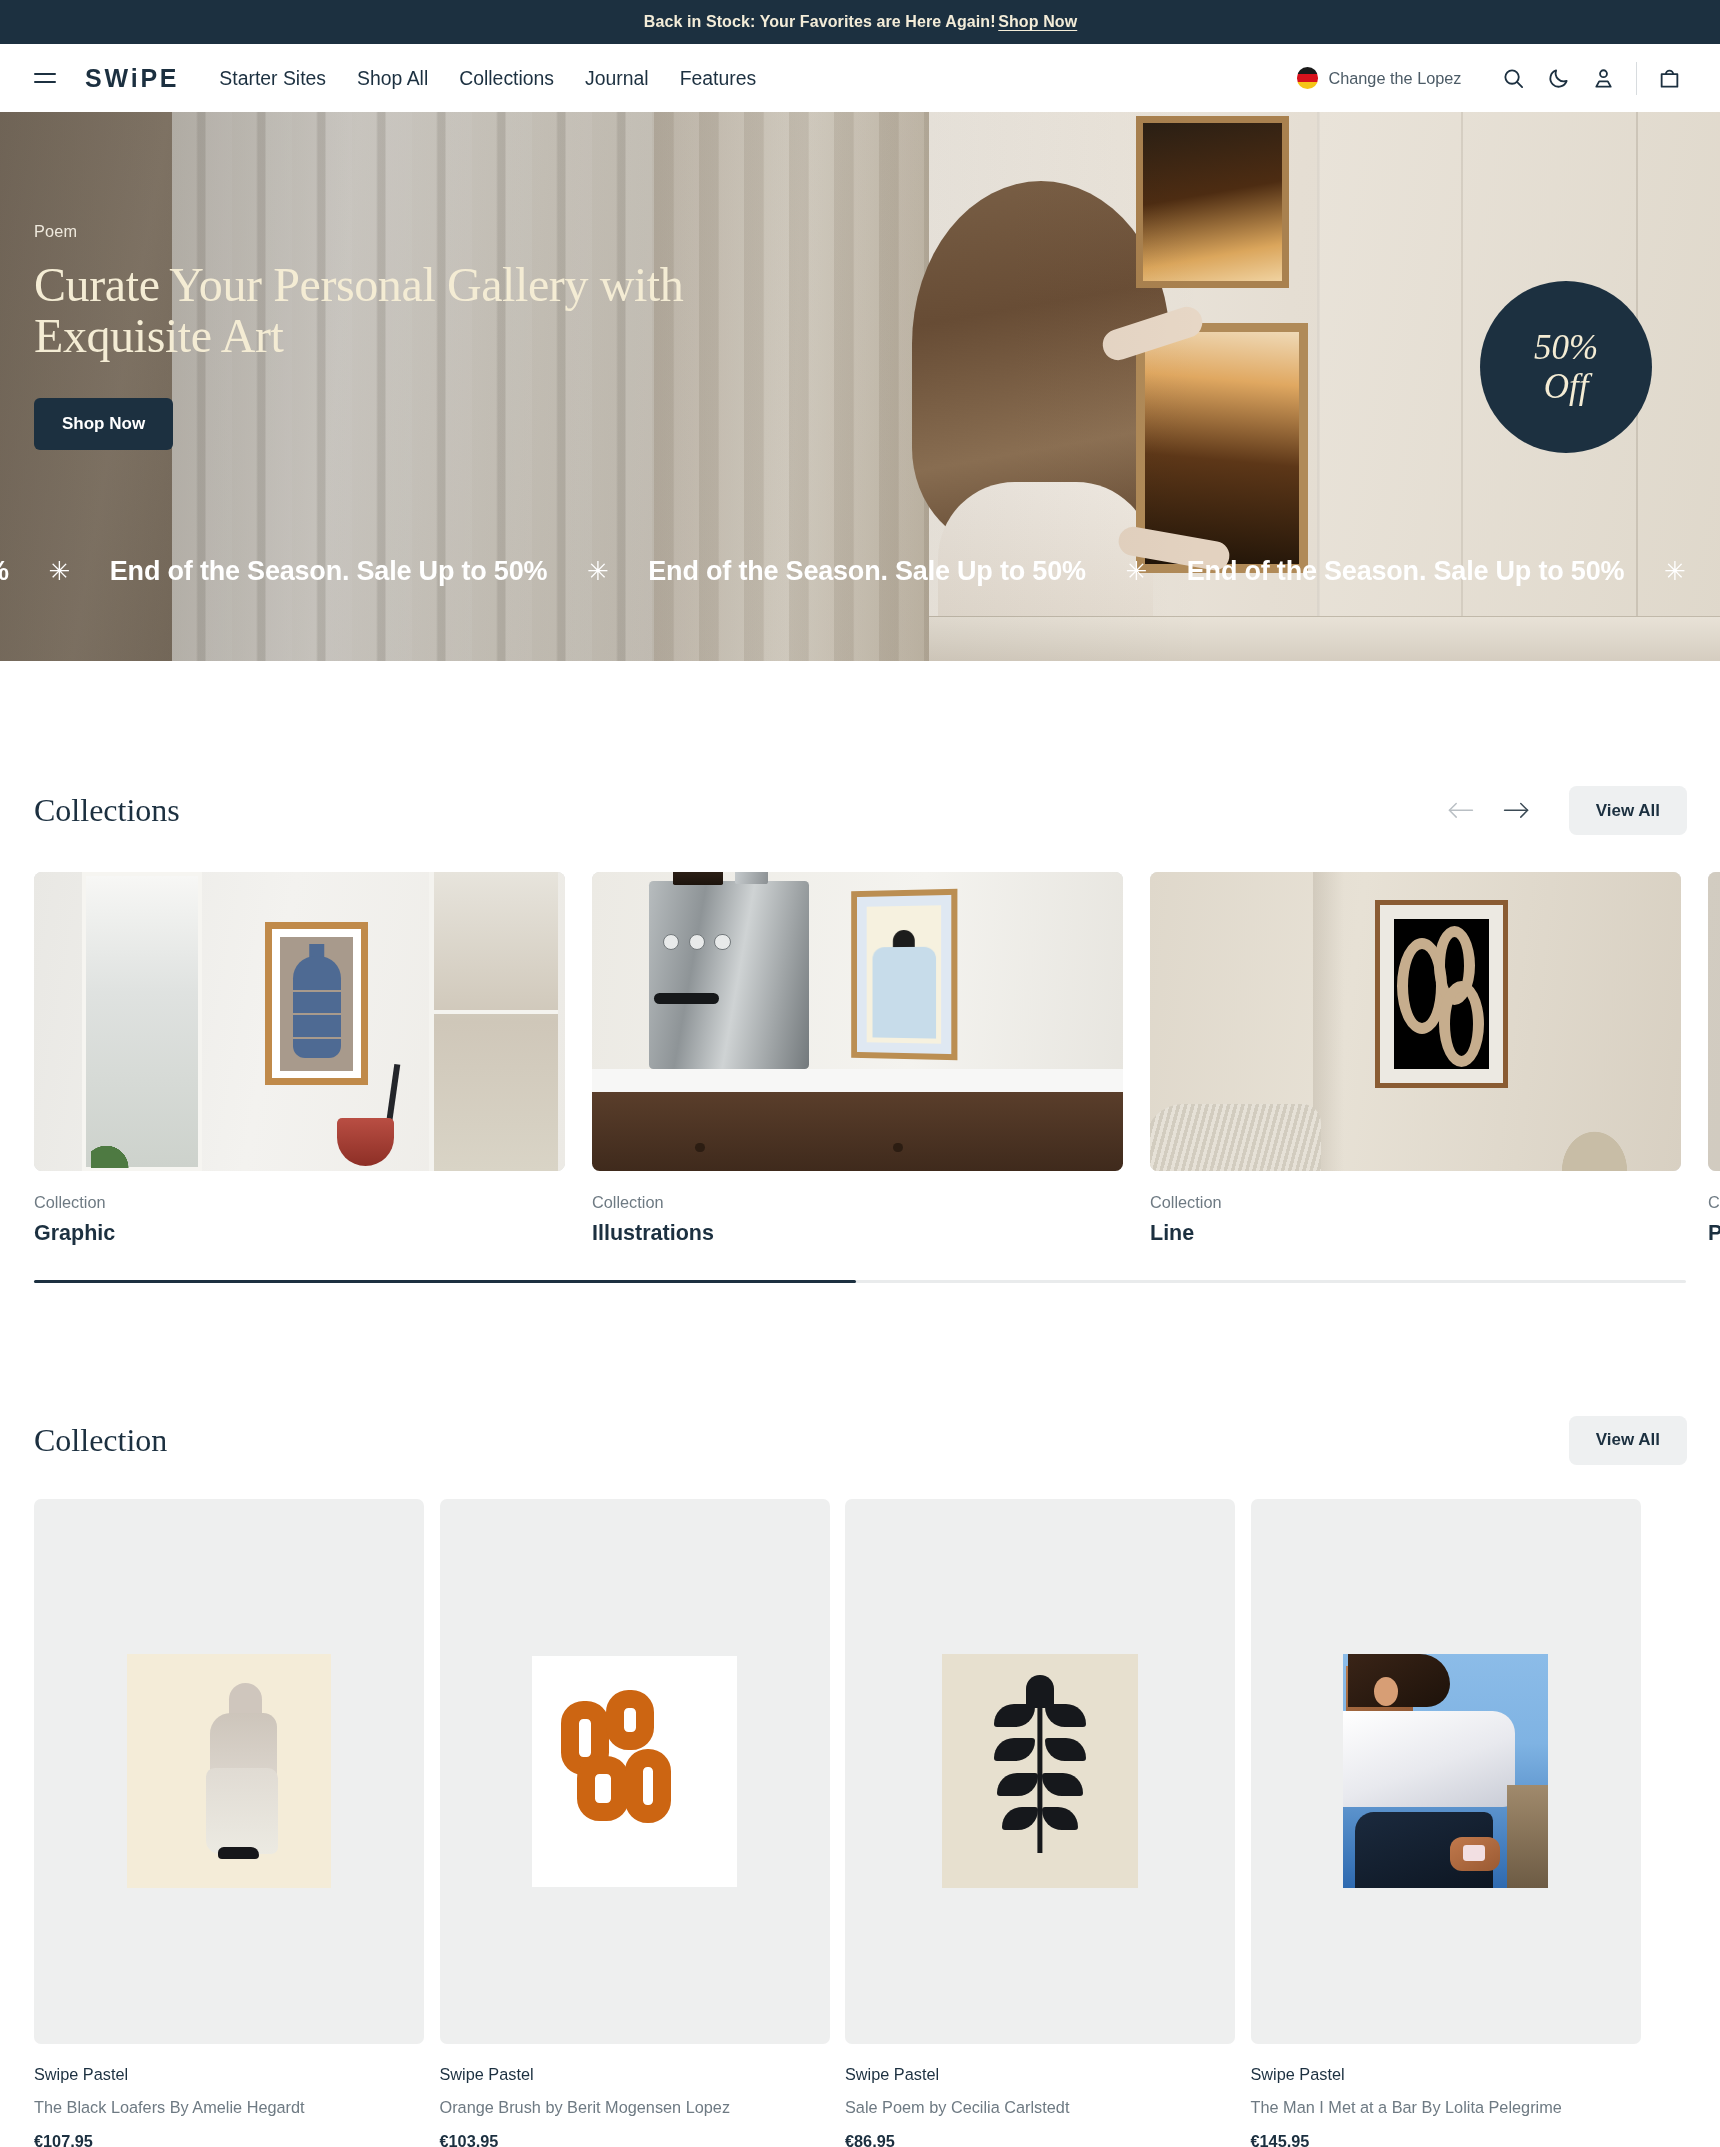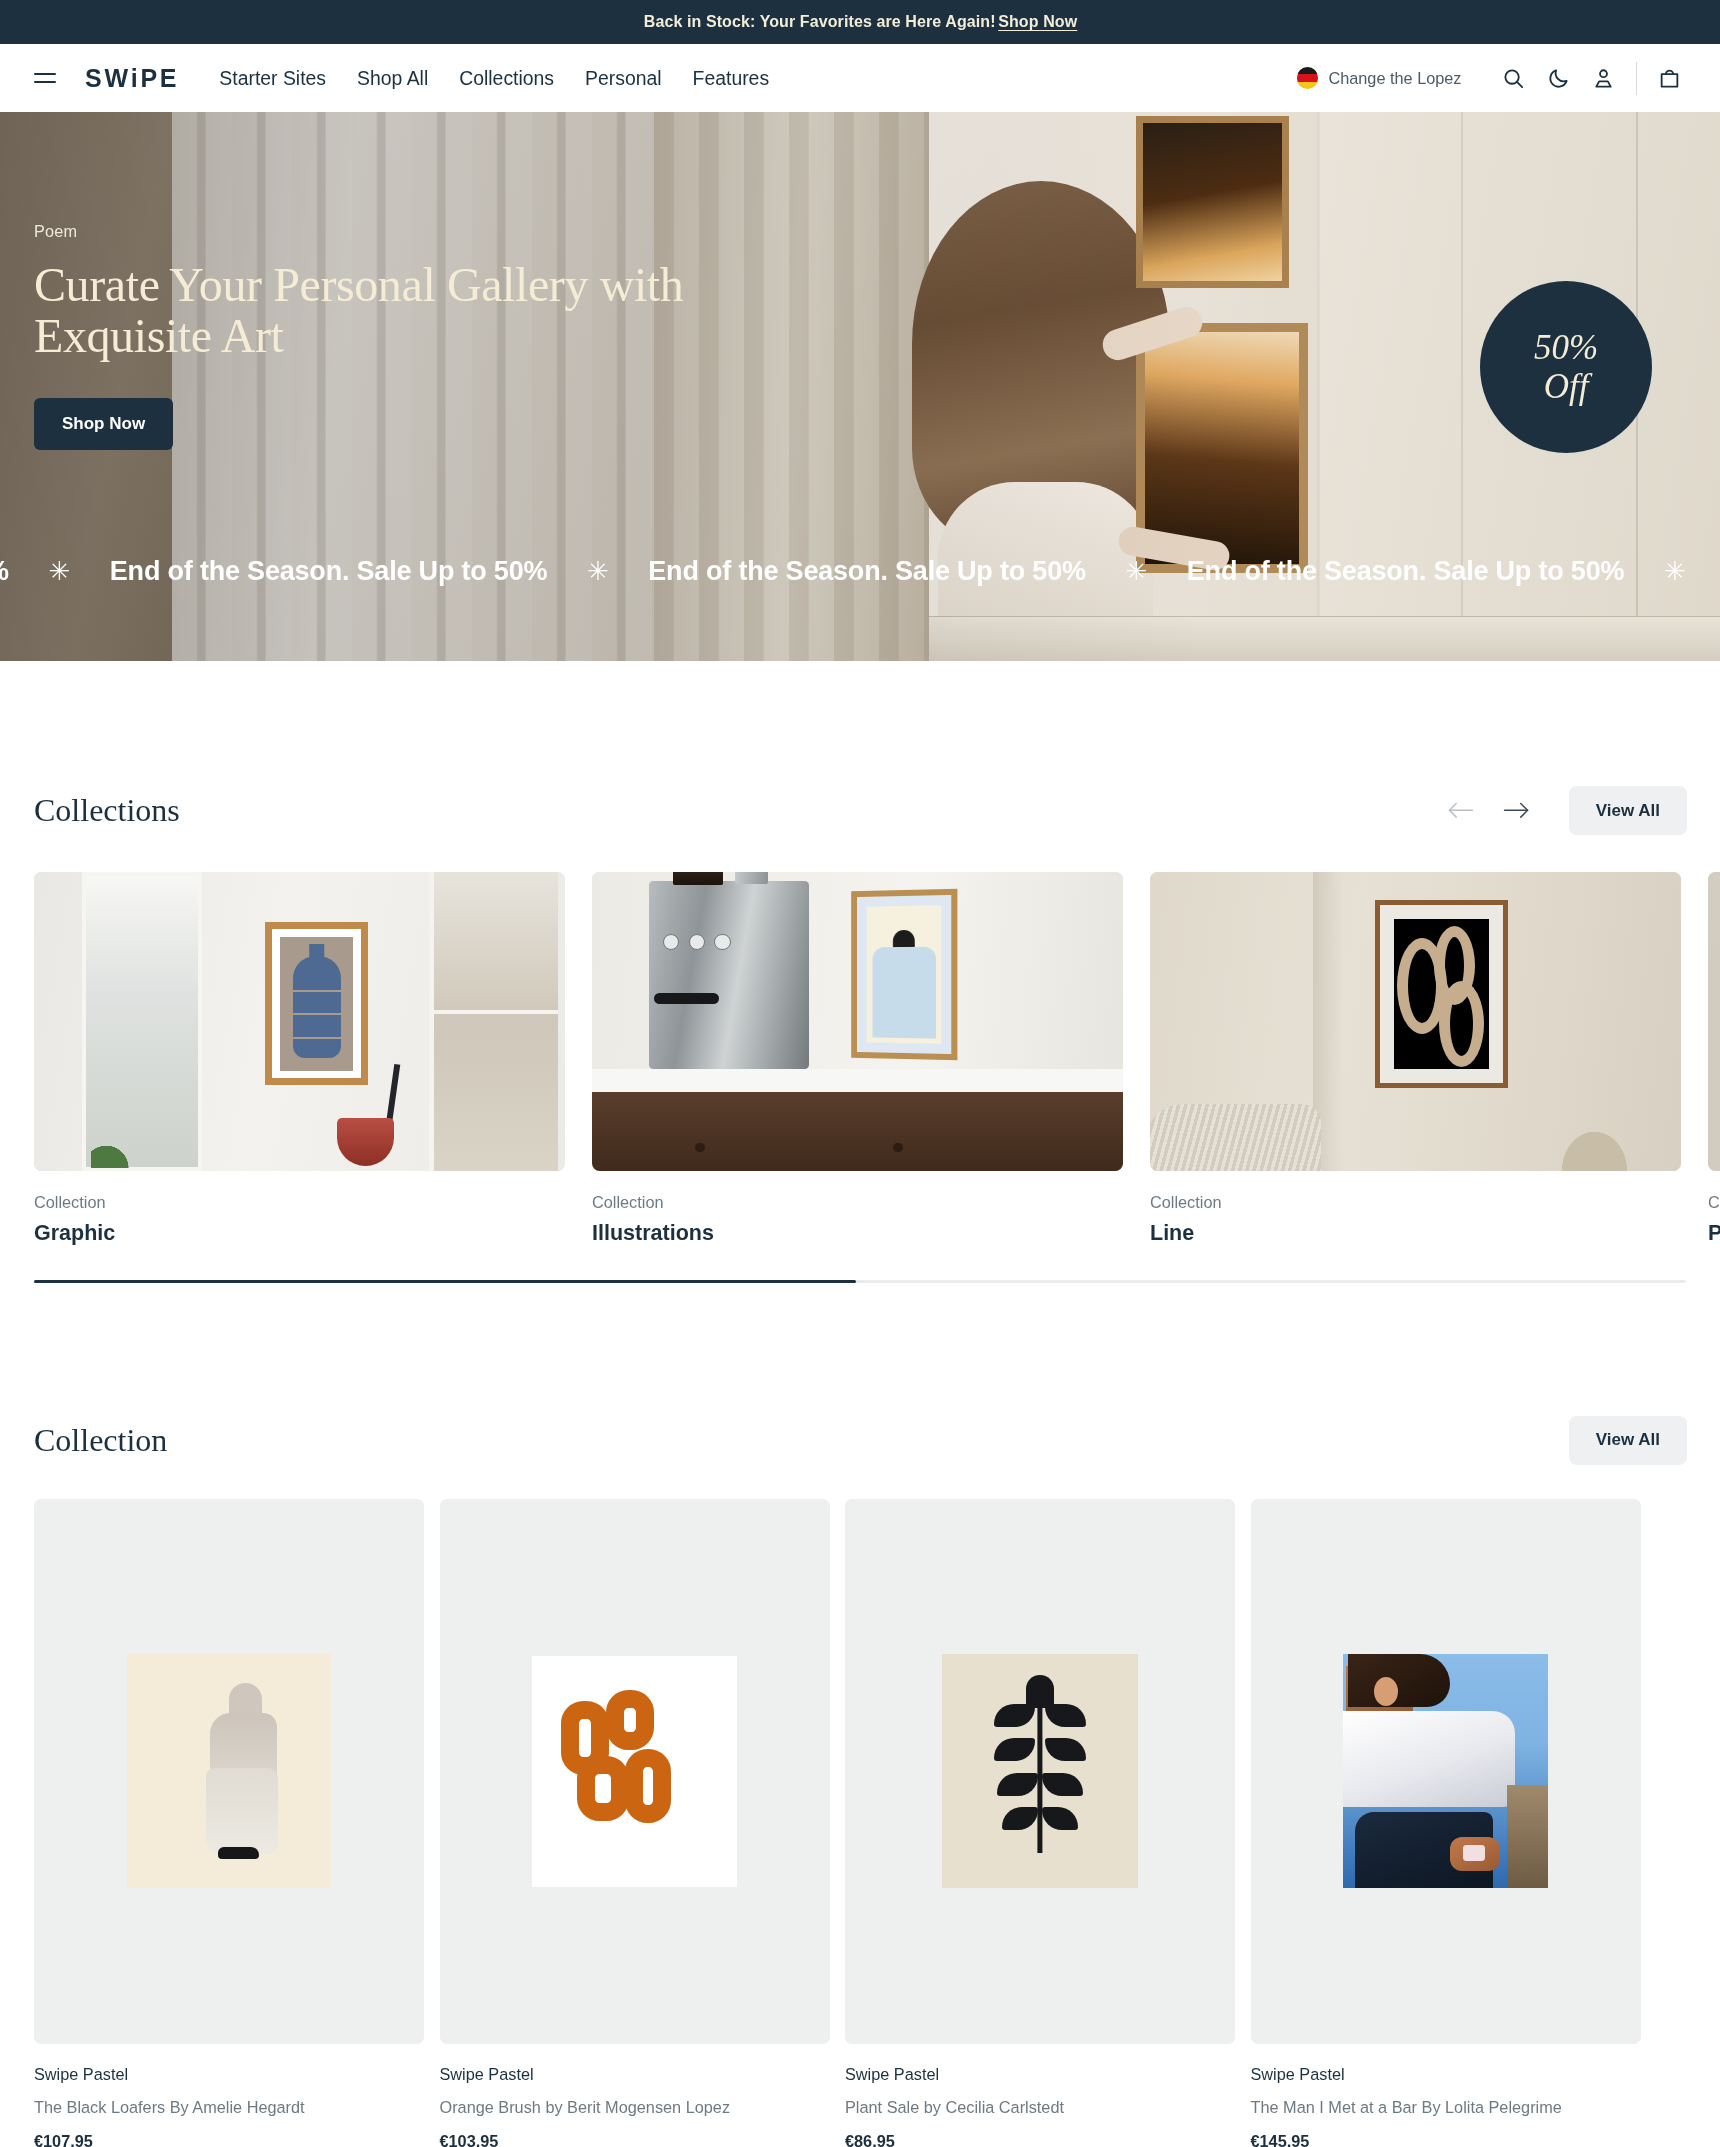--- a/index.html
+++ b/index.html
@@ -418,21 +418,21 @@
     <span></span>
     <span></span>
   </div>
 
   <div class="logo">SWiPE</div>
 
   <nav class="nav">
     <div class="nav-item">Starter Sites</div>
     <div class="nav-item">Shop All</div>
     <div class="nav-item">Collections</div>
-    <div class="nav-item">Personal</div>
+    <div class="nav-item">Journal</div>
     <div class="nav-item">Features</div>
   </nav>
 
   <div class="header-right">
     <div class="region">
       <div class="flag"></div>
       <span class="region-label">Change the Lopez</span>
     </div>
 
     <div class="icon-btn">
@@ -684,21 +684,21 @@
           <div class="a3-leaf" style="left:103px; top:84px;  border-radius:3.4px 22.4px 3.4px 22.4px;"></div>
           <div class="a3-leaf" style="left:55px;  top:119px; border-radius:22.4px 3.4px 22.4px 3.4px;"></div>
           <div class="a3-leaf" style="left:100px; top:119px; border-radius:3.4px 22.4px 3.4px 22.4px;"></div>
           <div class="a3-leaf" style="left:60px;  top:153px; width:36px; border-radius:22.4px 3.4px 22.4px 3.4px;"></div>
           <div class="a3-leaf" style="left:100px; top:153px; width:36px; border-radius:3.4px 22.4px 3.4px 22.4px;"></div>
           <div class="a3-leaf" style="left:84px;  top:20.6px;  width:27.5px; height:33px; border-radius:13.8px 13.8px 3.4px 3.4px;"></div>
         </div>
       </div>
       <div class="prod-meta">
         <div class="prod-brand">Swipe Pastel</div>
-        <div class="prod-name">Plant Sale by Cecilia Carlstedt</div>
+        <div class="prod-name">Sale Poem by Cecilia Carlstedt</div>
         <div class="prod-price">€86,95</div>
       </div>
     </div>
 
     <div class="prod-card">
       <div class="prod-img">
         <div class="a4">
           <div class="a4-face"></div>
           <div class="a4-hair"></div>
           <div class="a4-ear"></div>

